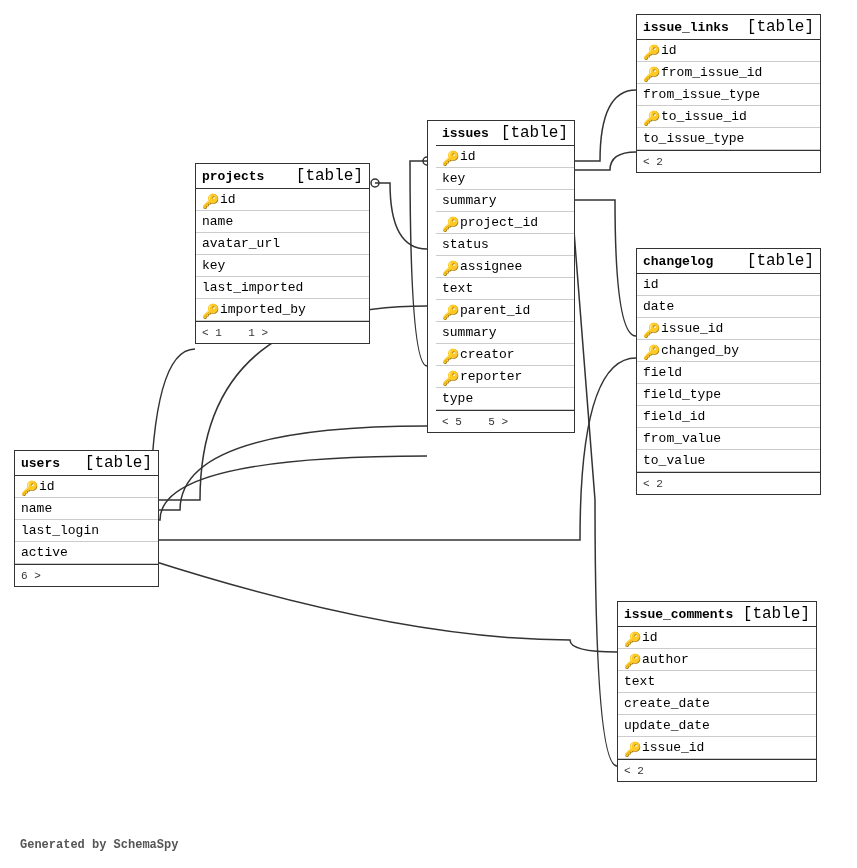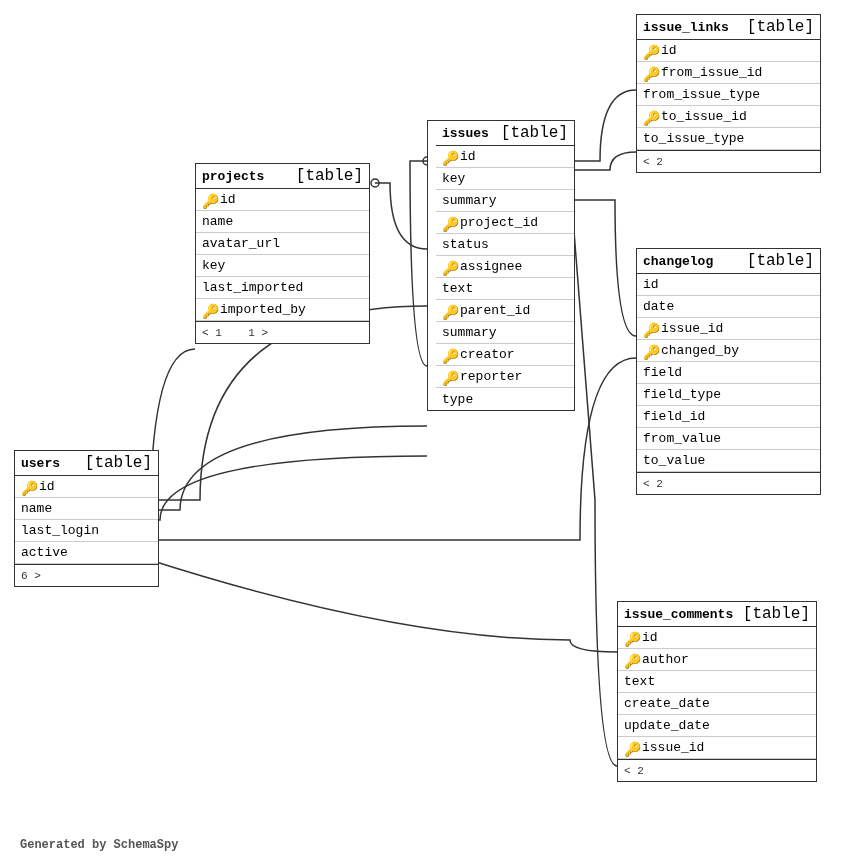--- a/index.html
+++ b/index.html
@@ -246,20 +246,23 @@
       <span class="key-icon key-gray" style="color:#aaa;">🔑</span>
       <span class="col-name">creator</span>
     </div>
     <div class="db-table-row">
       <span class="key-icon key-gray" style="color:#aaa;">🔑</span>
       <span class="col-name">reporter</span>
     </div>
     <div class="db-table-row">
       <span class="col-name">type</span>
     </div>
+    <div class="db-table-footer">
+      <span class="footer-text">&lt; 5 &nbsp;&nbsp; 5 &gt;</span>
+    </div>
   </div>
 
   <div class="db-table" style="left:636px; top:14px; min-width:185px;">
     <div class="db-table-header">
       <span class="table-name">issue_links</span>
       <span class="table-tag">[table]</span>
     </div>
     <div class="db-table-row">
       <span class="key-icon key-yellow">🔑</span>
       <span class="col-name">id</span>

